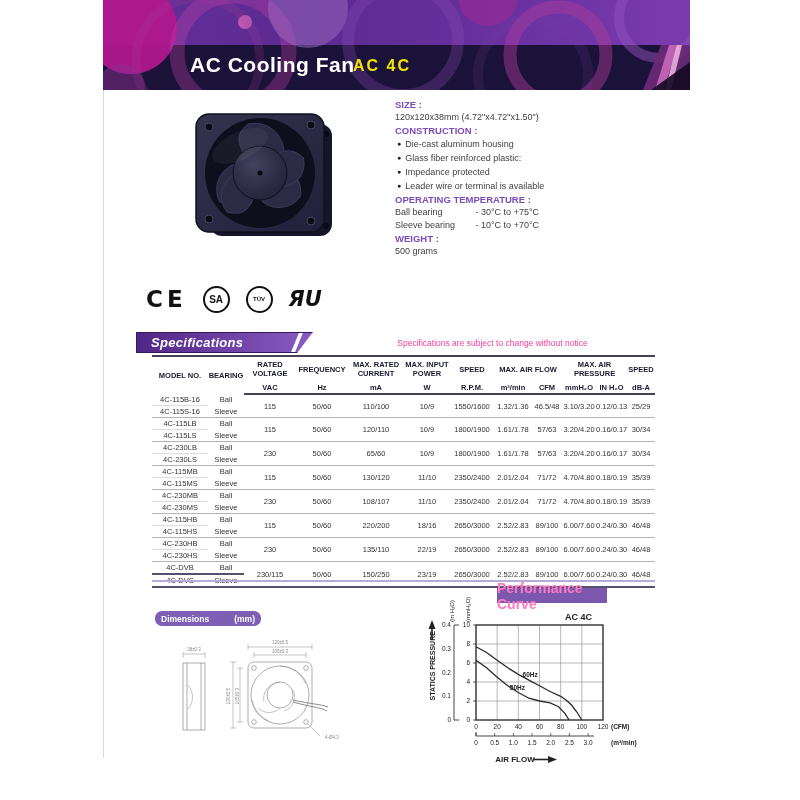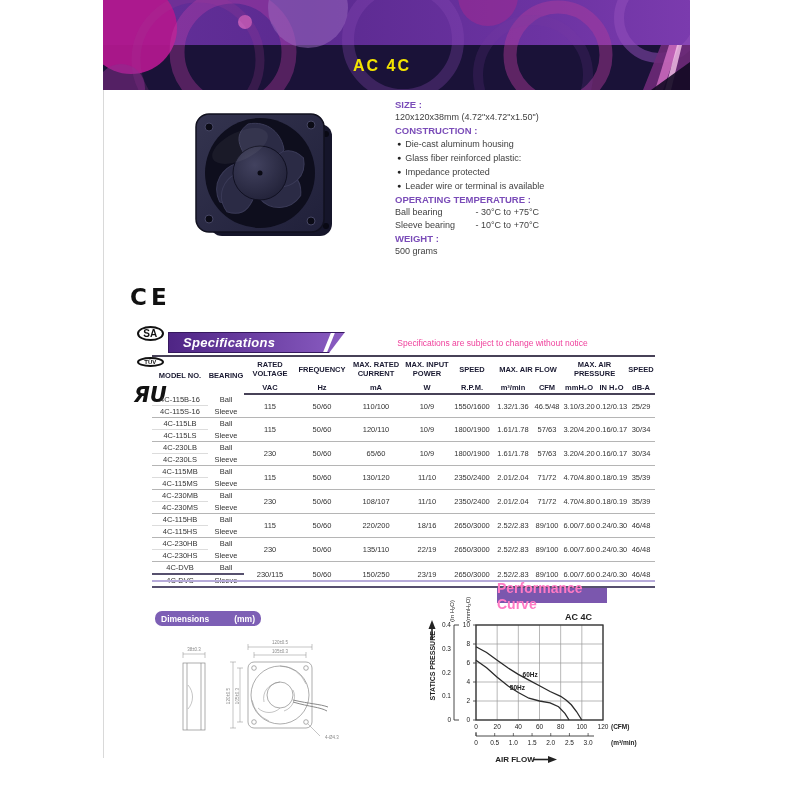--- a/index.html
+++ b/index.html
@@ -21,30 +21,30 @@
   .info .h{color:#7a4cb8;font-weight:bold;font-size:9.5px;}
   .info .b{padding-left:2px;}
   .info .b .dot{font-size:7px;vertical-align:1px;margin-right:4px;color:#222;}
   .info .cont{padding-left:13px;}
   .info .trow span.tl{display:inline-block;width:78px;}
 
   
   .fan{position:absolute;left:188px;top:102px;width:152px;height:142px;}
 
   
-  .certs{position:absolute;left:130px;top:284px;height:30px;display:flex;align-items:center;gap:16px;color:#111;flex-direction:column;}
+  .certs{position:absolute;left:146px;top:284px;height:30px;display:flex;align-items:center;gap:16px;color:#111;}
   .ce{font-size:23px;font-weight:bold;letter-spacing:4px;font-family:"DejaVu Sans",sans-serif;}
   .mark-circle{width:23px;height:23px;border:2px solid #111;border-radius:50%;
       display:flex;align-items:center;justify-content:center;font-weight:bold;}
   .csa{font-size:10px;}
   .tuv{font-size:6px;letter-spacing:0;}
   .ul{font-size:21px;font-weight:bold;font-style:italic;font-family:"DejaVu Sans",sans-serif;}
 
   
-  .spec-banner{position:absolute;left:168px;top:332px;width:175px;height:19px;
+  .spec-banner{position:absolute;left:136px;top:332px;width:175px;height:19px;
       background:linear-gradient(90deg,#4f2585,#8a5cc2);
       clip-path:polygon(0 0,100% 0,91% 100%,0 100%);
       border:1px solid #35185e;display:flex;align-items:center;}
   .spec-banner span{color:#fff;font-weight:bold;font-style:italic;font-size:13px;padding-left:14px;letter-spacing:.3px;}
   .spec-banner:after{content:"";position:absolute;right:13px;top:0;width:4px;height:100%;background:#fff;transform:skewX(-22deg);}
   .spec-notice{position:absolute;left:330px;top:338px;width:325px;text-align:center;
       color:#ef3f9b;font-size:8.5px;}
 
   
   .spec-wrap{position:absolute;left:152px;top:355px;width:503px;}
@@ -87,20 +87,21 @@
       <circle cx="455" cy="55" r="48" fill="none" stroke="#b23b9c" stroke-width="13" opacity="0.45"></circle>
       <circle cx="556" cy="18" r="40" fill="none" stroke="#9450bb" stroke-width="10" opacity="0.5"></circle>
       <circle cx="95" cy="60" r="62" fill="none" stroke="#a23b97" stroke-width="9" opacity="0.22"></circle>
       <circle cx="18" cy="88" r="24" fill="#8d2d8f" opacity="0.5"></circle>
       <circle cx="430" cy="75" r="55" fill="none" stroke="#7a3d9f" stroke-width="10" opacity="0.18"></circle>
       <polygon points="540,90 558,45 587,45 587,90" fill="#6e2a78" opacity="0.9"></polygon>
       <polygon points="552,90 566,45 576,45 560,90" fill="#e27ad0" opacity="0.7"></polygon>
       <polygon points="562,90 574,45 579,45 568,90" fill="#f6c3ea" opacity="0.8"></polygon>
       <polygon points="548,90 587,62 587,90" fill="#120a22" opacity="0.9"></polygon>
     </svg>
+    <div class="hdr-title">AC Cooling Fan</div>
     <div class="hdr-model">AC 4C</div>
   </div>
 
   <svg class="fan" viewBox="0 0 152 142">
     <defs>
       <linearGradient id="fg" x1="0" y1="0" x2="1" y2="1">
         <stop offset="0" stop-color="#34344f"></stop>
           <stop offset="1" stop-color="#20203a"></stop>
       </linearGradient>
       <radialGradient id="hub" cx="0.4" cy="0.35" r="0.8">

